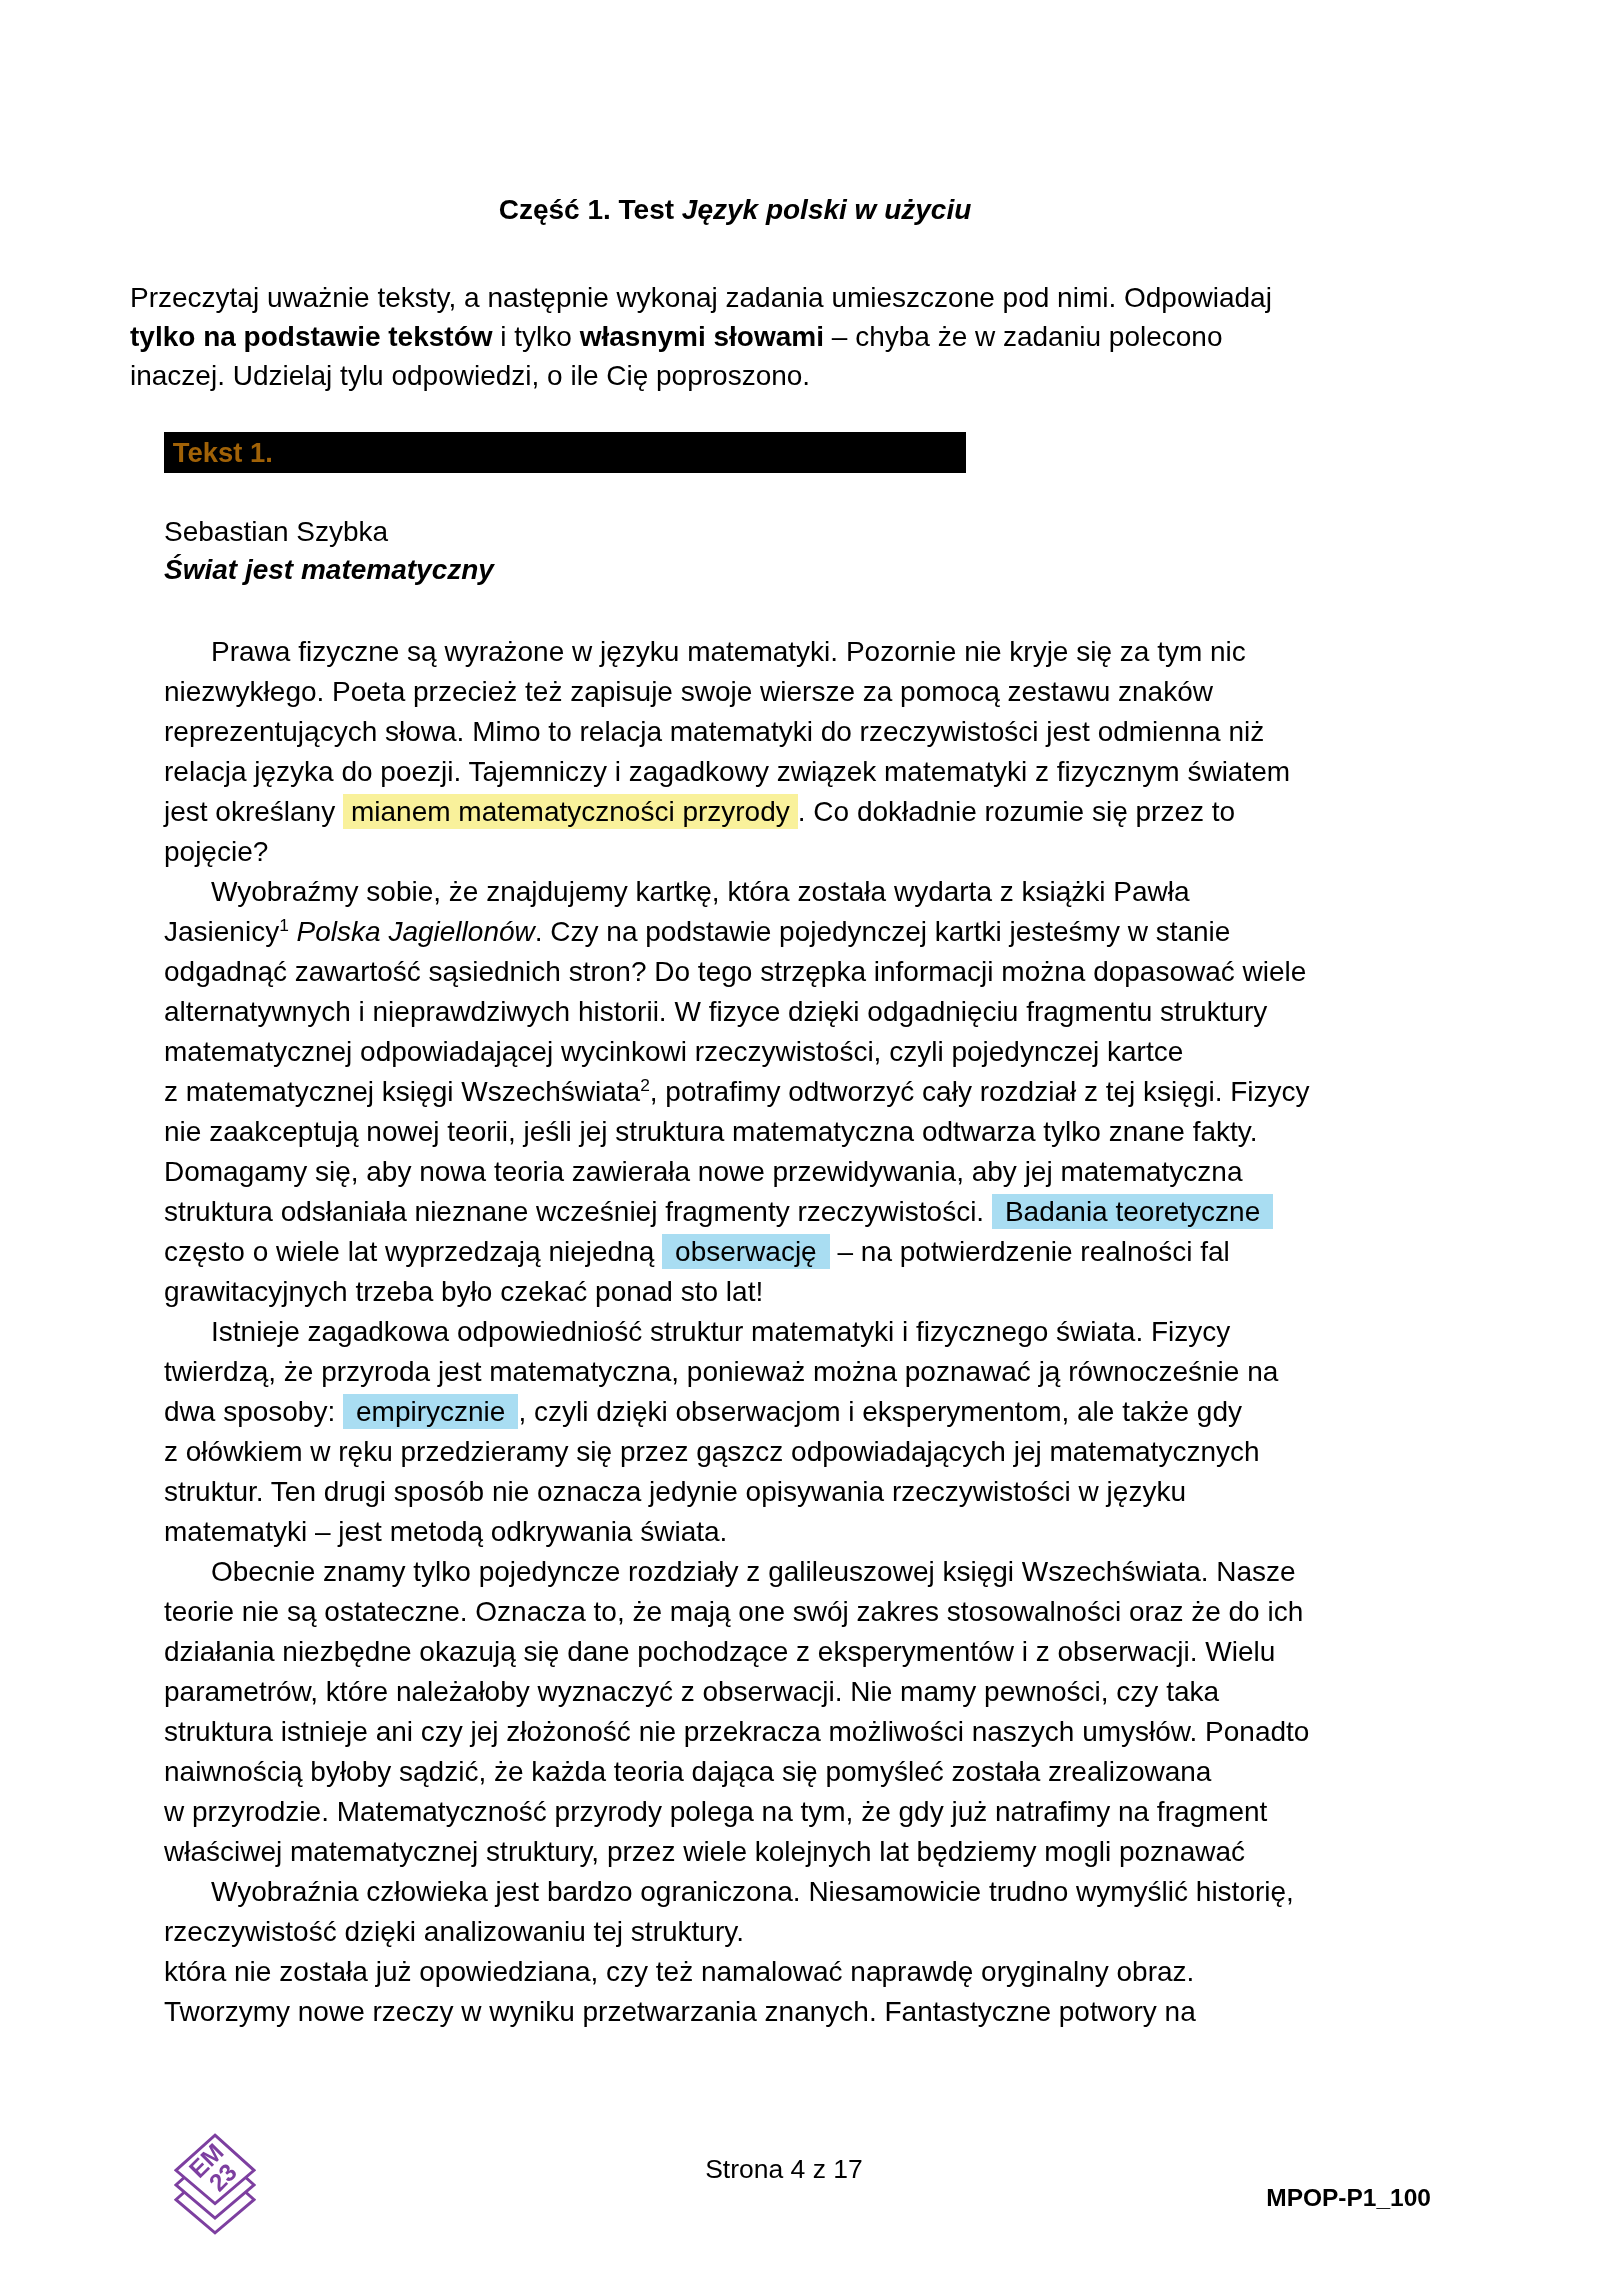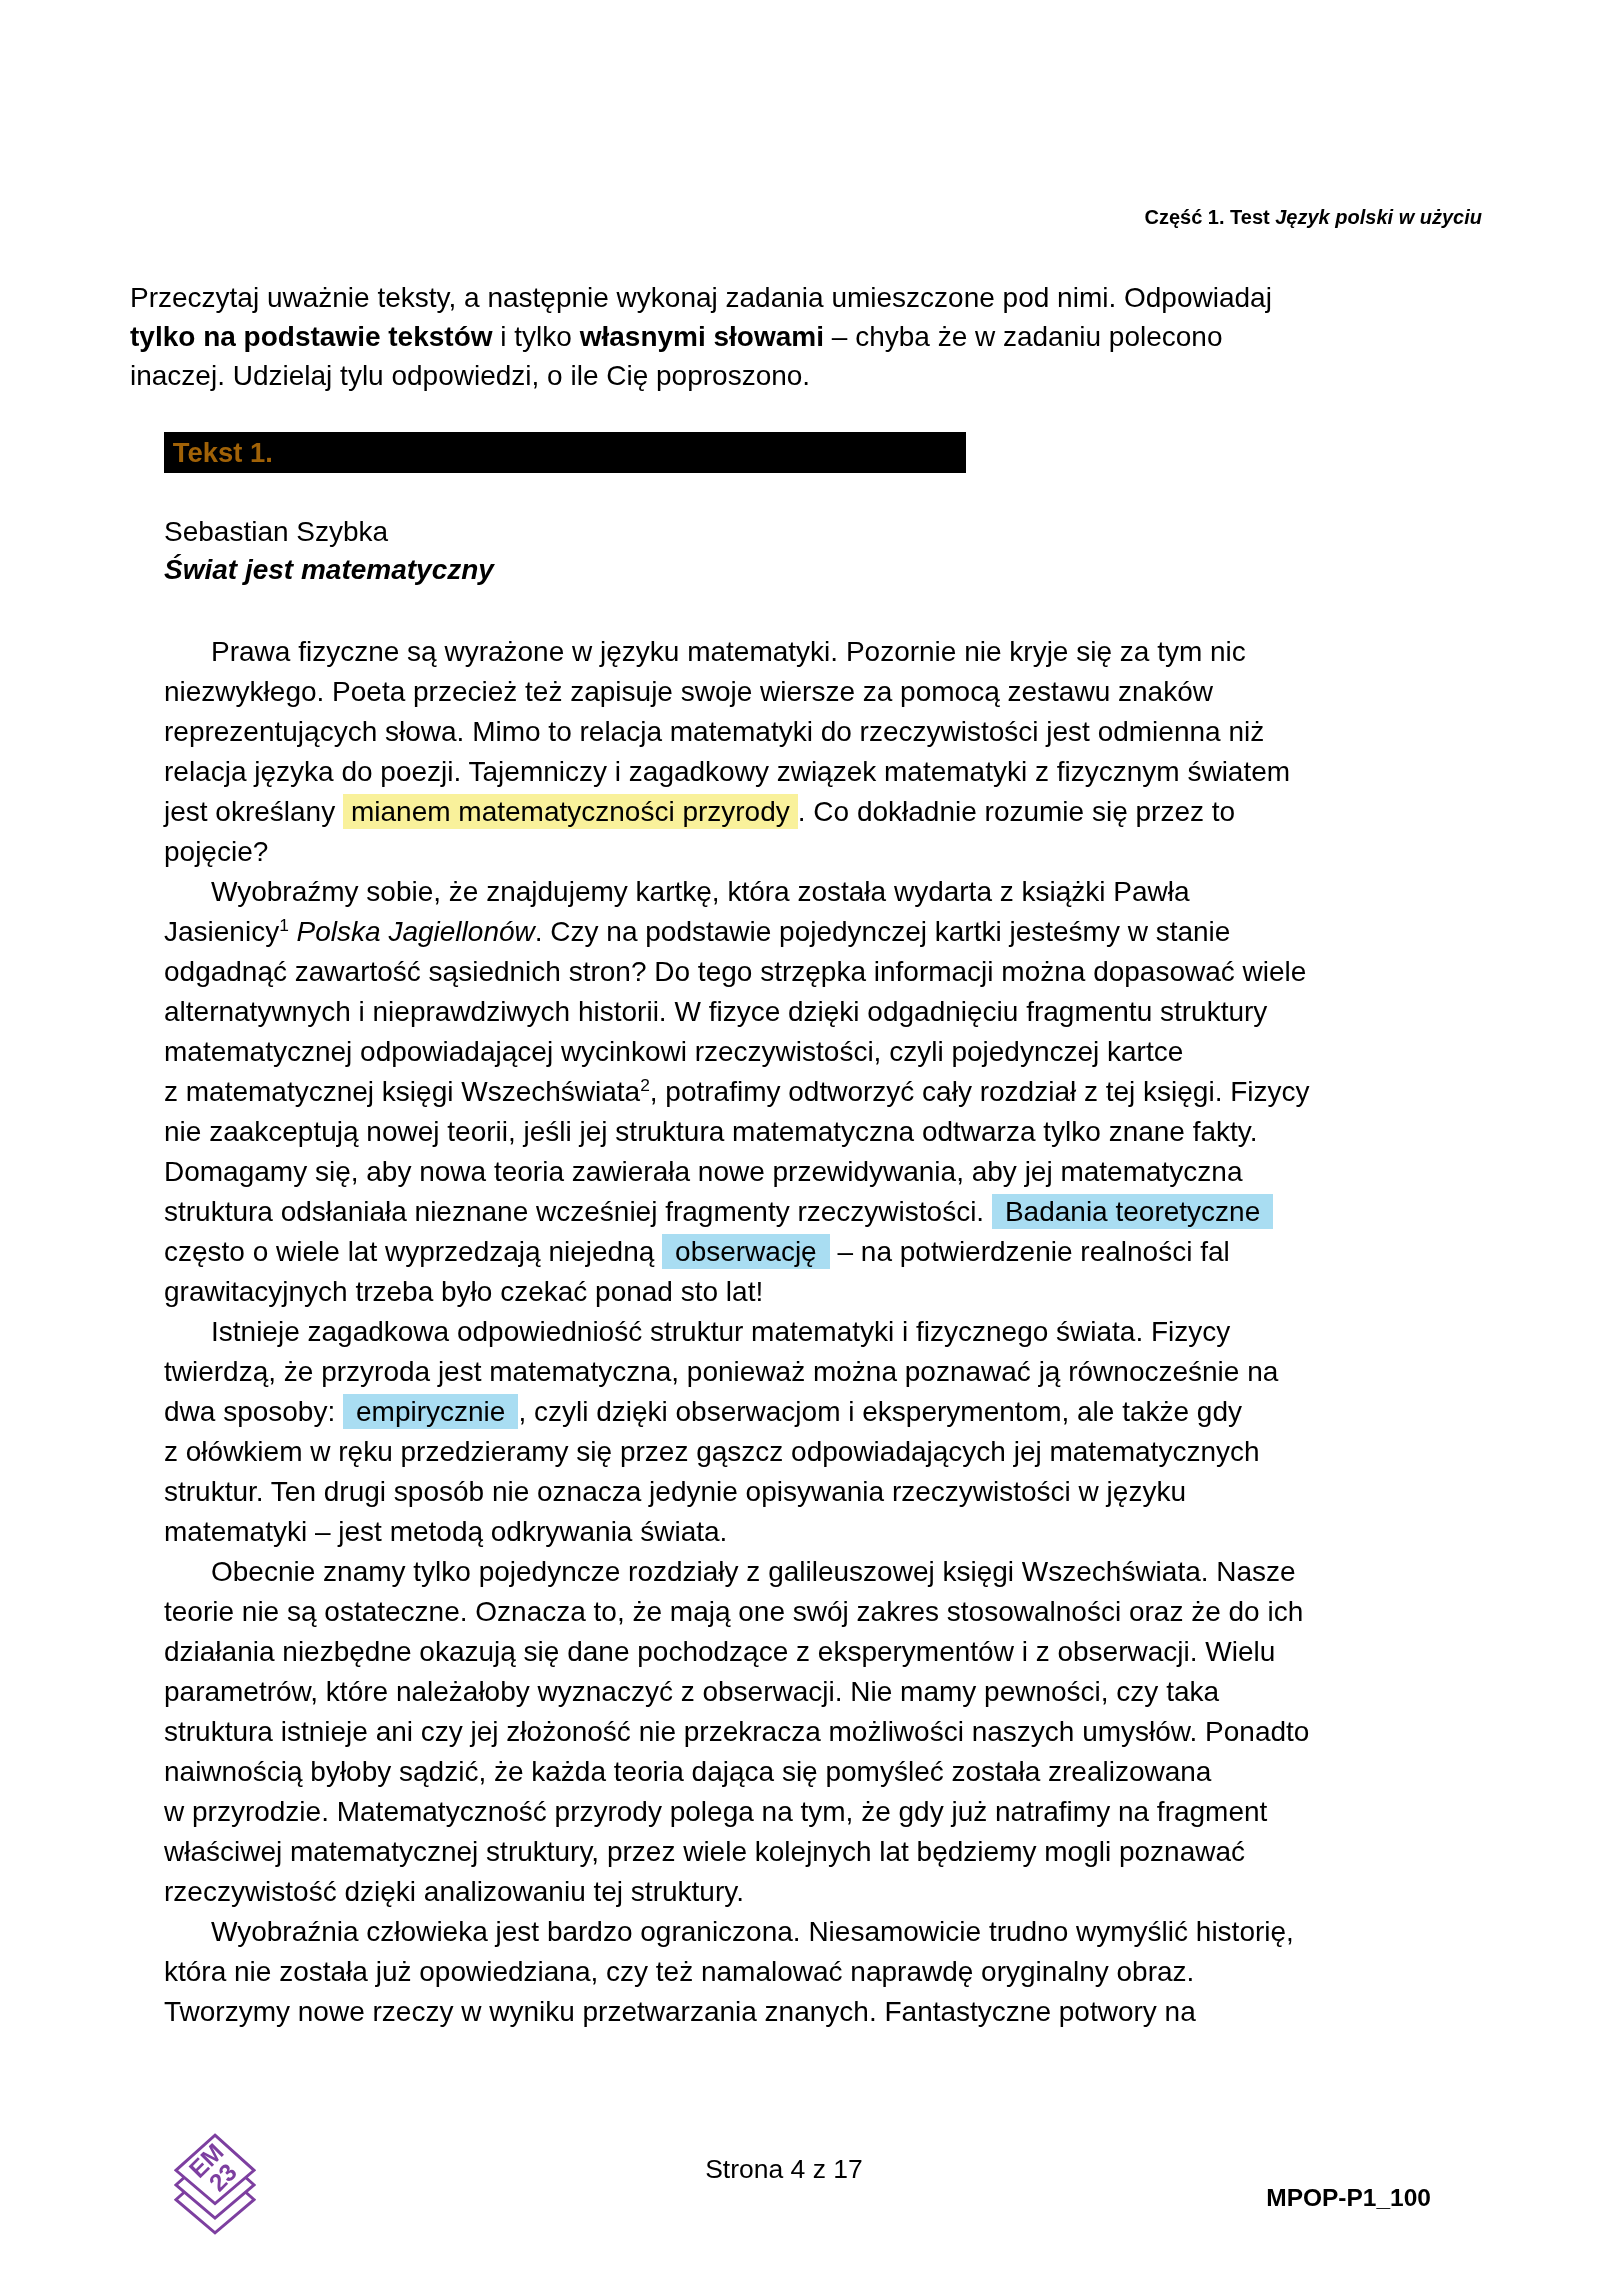--- a/index.html
+++ b/index.html
@@ -5,22 +5,22 @@
   html,body{margin:0;padding:0;background:#ffffff;}
   body{
     position:relative;
     width:1620px;height:2292px;
     font-family:"Liberation Sans", sans-serif;
     color:#000;
     overflow:hidden;
   }
   .doc-title{
     position:absolute;top:194px;left:0;width:1470px;
-    margin:12px;text-align:right;
-    font-size:20px;font-weight:700;
+    margin:0;text-align:center;
+    font-size:28px;font-weight:700;
   }
   .doc-title .it{font-style:italic;}
   .intro{
     position:absolute;top:278px;left:130px;
     font-size:28px;line-height:39px;
   }
   .tekst-bar{
     position:absolute;top:432px;left:164px;width:802px;height:41px;
     background:var(--bar-bg,#000);color:#a16207;
     font-size:27.4px;font-weight:700;line-height:41px;
@@ -100,22 +100,22 @@
     <div class="line"><span class="seg-n">struktur. Ten drugi sposób nie oznacza jedynie opisywania rzeczywistości w języku</span></div>
     <div class="line"><span class="seg-n">matematyki – jest metodą odkrywania świata.</span></div>
     <div class="line indent"><span class="seg-n">Obecnie znamy tylko pojedyncze rozdziały z galileuszowej księgi Wszechświata. Nasze</span></div>
     <div class="line"><span class="seg-n">teorie nie są ostateczne. Oznacza to, że mają one swój zakres stosowalności oraz że do ich</span></div>
     <div class="line"><span class="seg-n">działania niezbędne okazują się dane pochodzące z eksperymentów i z obserwacji. Wielu</span></div>
     <div class="line"><span class="seg-n">parametrów, które należałoby wyznaczyć z obserwacji. Nie mamy pewności, czy taka</span></div>
     <div class="line"><span class="seg-n">struktura istnieje ani czy jej złożoność nie przekracza możliwości naszych umysłów. Ponadto</span></div>
     <div class="line"><span class="seg-n">naiwnością byłoby sądzić, że każda teoria dająca się pomyśleć została zrealizowana</span></div>
     <div class="line"><span class="seg-n">w przyrodzie. Matematyczność przyrody polega na tym, że gdy już natrafimy na fragment</span></div>
     <div class="line"><span class="seg-n">właściwej matematycznej struktury, przez wiele kolejnych lat będziemy mogli poznawać</span></div>
+    <div class="line indent"><span class="seg-n">Wyobraźnia człowieka jest bardzo ograniczona. Niesamowicie trudno wymyślić historię,</span></div>
     <div class="line"><span class="seg-n">rzeczywistość dzięki analizowaniu tej struktury.</span></div>
-    <div class="line indent"><span class="seg-n">Wyobraźnia człowieka jest bardzo ograniczona. Niesamowicie trudno wymyślić historię,</span></div>
     <div class="line"><span class="seg-n">która nie została już opowiedziana, czy też namalować naprawdę oryginalny obraz.</span></div>
     <div class="line"><span class="seg-n">Tworzymy nowe rzeczy w wyniku przetwarzania znanych. Fantastyczne potwory na</span></div>
   </div>
 
 <svg class="footer-logo" width="82" height="102" viewBox="0 0 84 104" xmlns="http://www.w3.org/2000/svg">
   <path d="M42 32 L82 68 L42 102 L2 68 Z" fill="#ffffff" stroke="#7d3fa0" stroke-width="3"></path>
   <path d="M42 17 L82 53 L42 87 L2 53 Z" fill="#ffffff" stroke="#7d3fa0" stroke-width="3"></path>
   <path d="M42 2 L82 38 L42 72 L2 38 Z" fill="#ffffff" stroke="#7d3fa0" stroke-width="3"></path>
   <g transform="rotate(-45 42 37)">
     <text class="logo-text" x="42" y="33" text-anchor="middle">EM</text>

